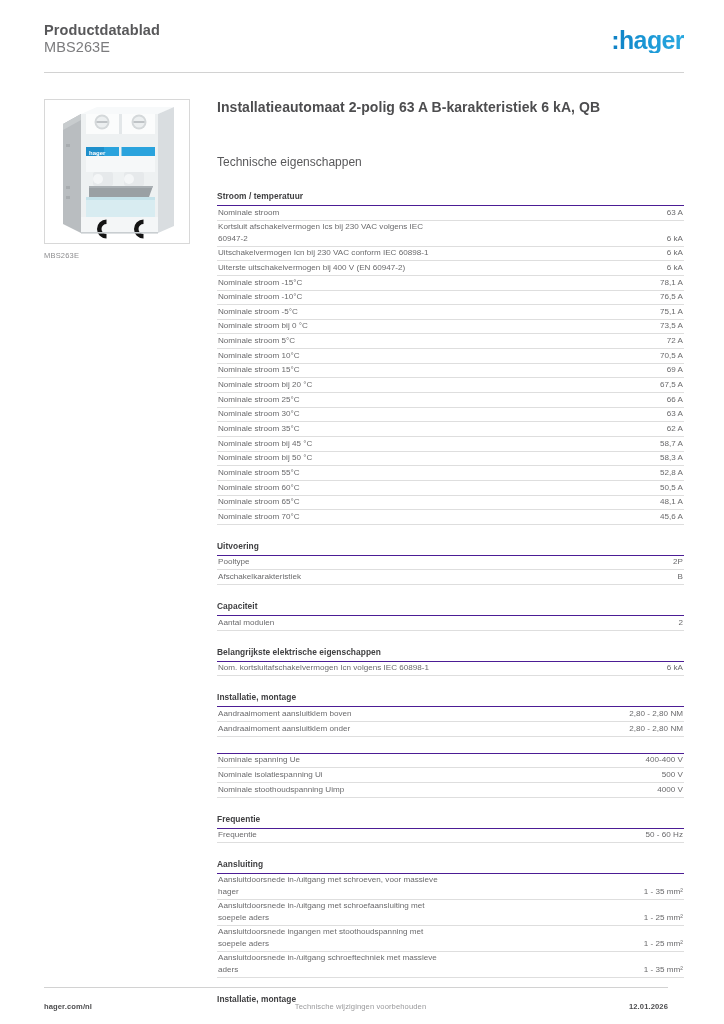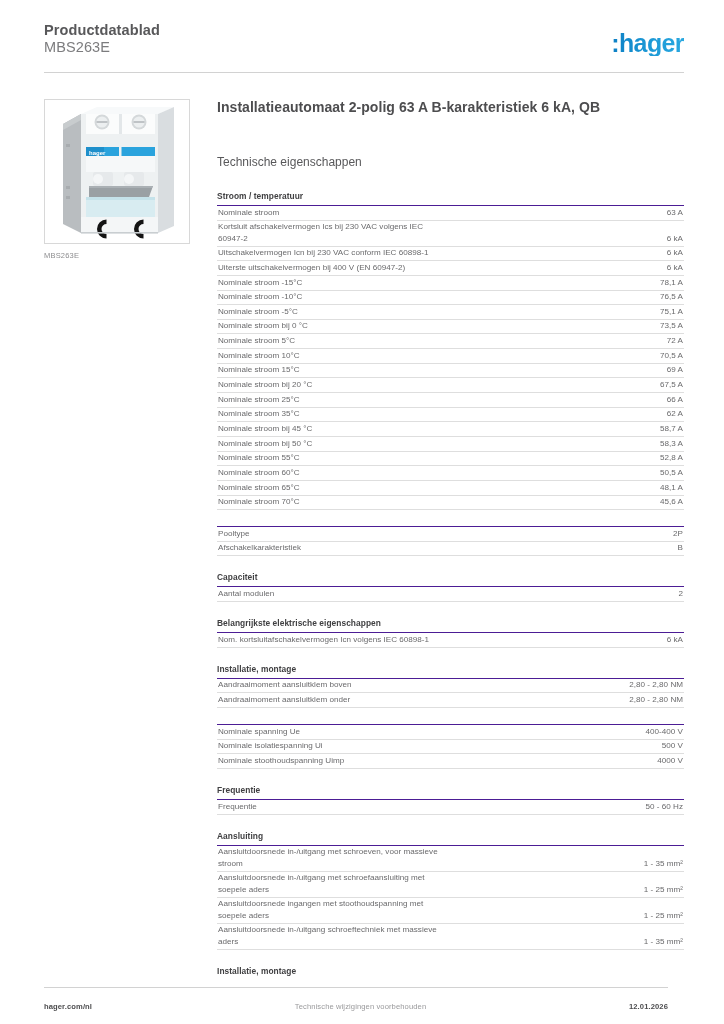--- a/index.html
+++ b/index.html
@@ -21,21 +21,21 @@
     position: relative;
     width: 724px;
     height: 1024px;
     padding: 0;
     background: #ffffff;
   }
 
   
   .header {
     display: flex;
-    align-items: flex-end;
+    align-items: center;
     justify-content: space-between;
     padding: 22px 40px 0 44px;
   }
 
   .doc-title {
     font-size: 14.5px;
     font-weight: bold;
     color: #58585a;
     line-height: 17px;
     letter-spacing: 0.1px;
@@ -308,20 +308,24 @@
                 </tr>
                 <tr>
                   <td class="label">Nominale stroom bij 20 °C</td>
                   <td class="value">67,5 A</td>
                 </tr>
                 <tr>
                   <td class="label">Nominale stroom 25°C</td>
                   <td class="value">66 A</td>
                 </tr>
                 <tr>
+                  <td class="label">Nominale stroom 30°C</td>
+                  <td class="value">63 A</td>
+                </tr>
+                <tr>
                   <td class="label">Nominale stroom 35°C</td>
                   <td class="value">62 A</td>
                 </tr>
                 <tr>
                   <td class="label">Nominale stroom bij 45 °C</td>
                   <td class="value">58,7 A</td>
                 </tr>
                 <tr>
                   <td class="label">Nominale stroom bij 50 °C</td>
                   <td class="value">58,3 A</td>
@@ -340,20 +344,21 @@
                 </tr>
                 <tr>
                   <td class="label">Nominale stroom 70°C</td>
                   <td class="value">45,6 A</td>
                 </tr>
               </tbody>
             </table>
           </div>
           <div class="section-gap"></div>
           <div class="section">
+            <div class="section-title">Uitvoering</div>
             <table class="spec-table">
               <tbody>
                 <tr>
                   <td class="label">Pooltype</td>
                   <td class="value">2P</td>
                 </tr>
                 <tr>
                   <td class="label">Afschakelkarakteristiek</td>
                   <td class="value">B</td>
                 </tr>
@@ -430,21 +435,21 @@
                 </tr>
               </tbody>
             </table>
           </div>
           <div class="section-gap"></div>
           <div class="section">
             <div class="section-title">Aansluiting</div>
             <table class="spec-table">
               <tbody>
                 <tr>
-                  <td class="label">Aansluitdoorsnede in-/uitgang met schroeven, voor massieve stroom</td>
+                  <td class="label">Aansluitdoorsnede in-/uitgang met schroeven, voor massieve hager</td>
                   <td class="value">1 - 35 mm²</td>
                 </tr>
                 <tr>
                   <td class="label">Aansluitdoorsnede in-/uitgang met schroefaansluiting met soepele aders</td>
                   <td class="value">1 - 25 mm²</td>
                 </tr>
                 <tr>
                   <td class="label">Aansluitdoorsnede ingangen met stoothoudspanning met soepele aders</td>
                   <td class="value">1 - 25 mm²</td>
                 </tr>

